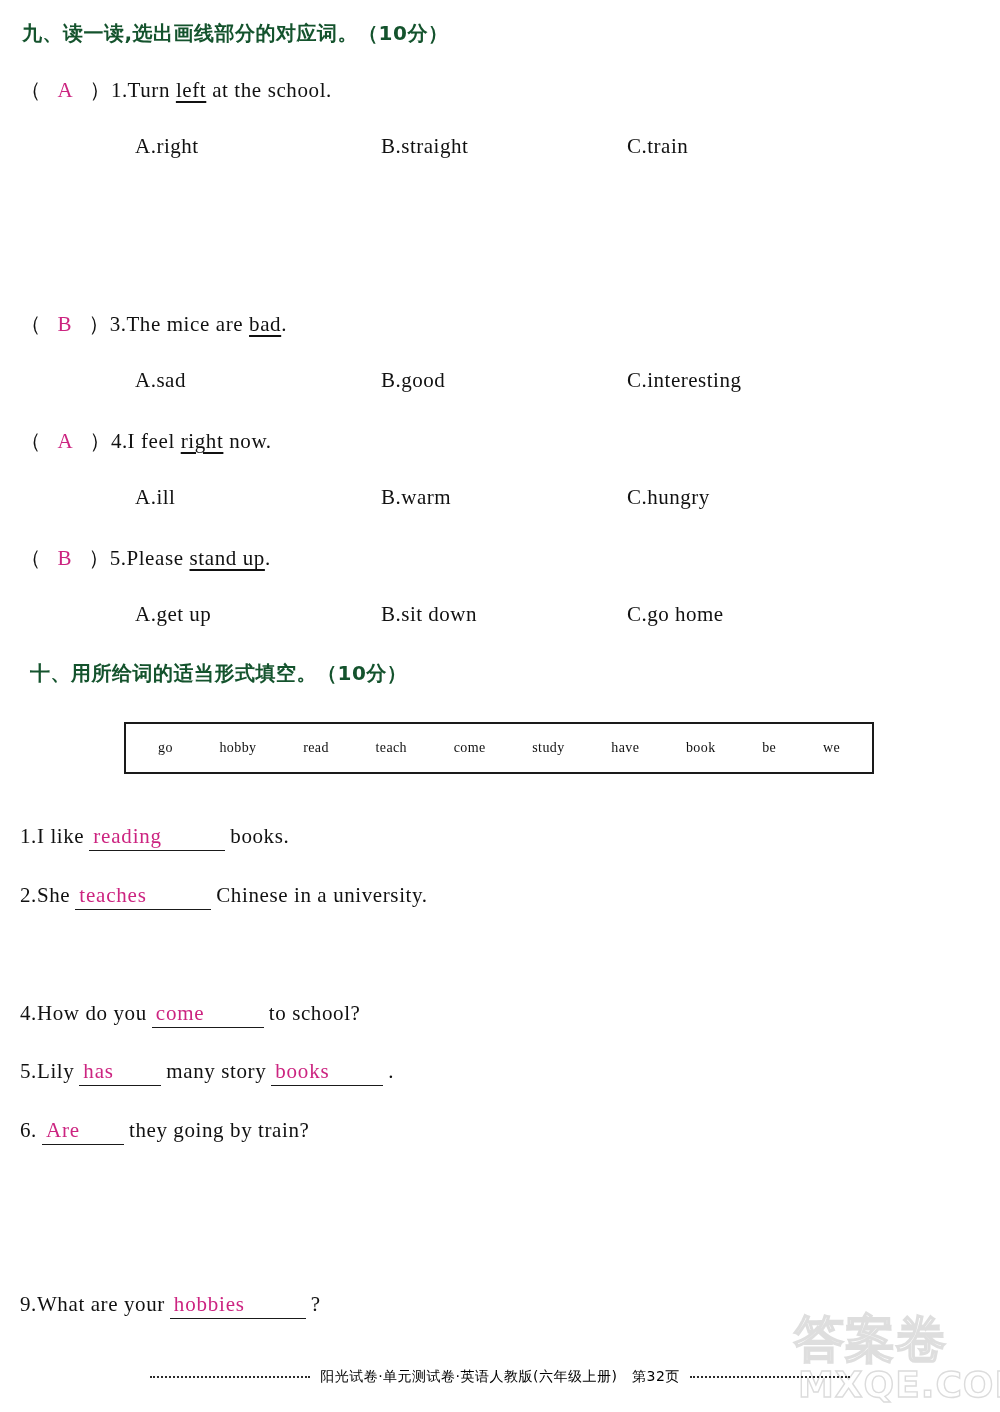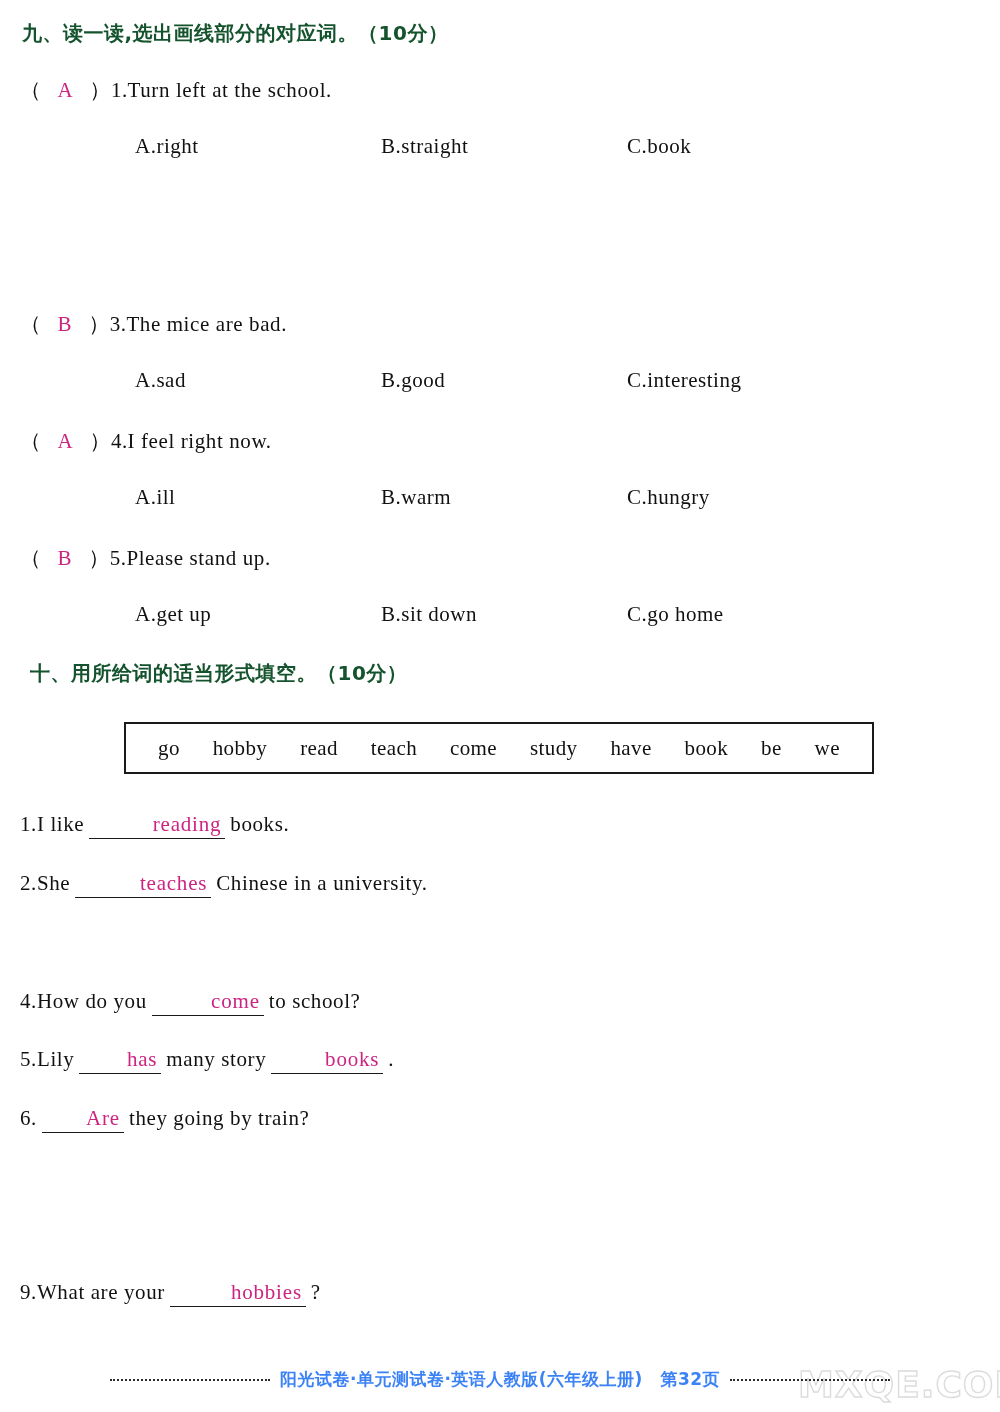--- a/index.html
+++ b/index.html
@@ -42,20 +42,21 @@
   }
   .paren { color: #111111; }
   .answer-letter {
     color: #cc2480;
     font-weight: normal;
     padding: 0 16px;
     letter-spacing: 1px;
   }
   .stem-text { letter-spacing: 0.6px; margin-top: 22px; }
   .u {
+    text-decoration: underline;
     text-underline-offset: 4px;
     text-decoration-thickness: 1.6px;
   }
   .mc-options {
     position: absolute;
     left: 0;
     width: 1000px;
     font-size: 21px;
     letter-spacing: 0.5px;
   }
@@ -70,40 +71,40 @@
     left: 124px;
     top: 722px;
     width: 750px;
     height: 52px;
     border: 2px solid #1a1a1a;
     box-sizing: border-box;
     display: flex;
     align-items: center;
     justify-content: space-between;
     padding: 0 32px;
-    font-size: 21px;
+    font-size: 14px;
     letter-spacing: 0.4px;
   }
   #word-bank .bank-word { white-space: nowrap; }
 
   
   .fb-item {
     position: absolute;
     left: 20px;
     font-size: 21px;
     white-space: nowrap;
     letter-spacing: 0.6px;
   }
   .blank {
     display: inline-block;
     position: relative;
-    text-align: right;
+    text-align: left;
     color: #cc2480;
     border-bottom: 1.8px solid #1a1a1a;
-    margin: 0 5px;
+    margin: 12px 5px;
     padding: 0 4px 1px 4px;
     vertical-align: baseline;
     letter-spacing: 0.8px;
   }
   .blank.w-sm { min-width: 74px; }
   .blank.w-md { min-width: 104px; }
   .blank.w-lg { min-width: 128px; }
 
   
   #footer {
@@ -117,23 +118,23 @@
     gap: 10px;
   }
   .dot-rule {
     flex: 0 0 auto;
     width: 160px;
     height: 0;
     border-top: 2.5px dotted #2b2b2b;
   }
   #footer-text {
     font-family: "DejaVu Sans", "Liberation Sans", sans-serif;
-    font-size: 17px;
-    font-weight: bold;
-    color: #3b82f6;
+    font-size: 14px;
+    font-weight: normal;
+    color: #000000;
     white-space: nowrap;
     letter-spacing: 0.5px;
   }
 
   
   #watermark {
     position: absolute;
     right: 6px;
     top: 1306px;
     width: 200px;
@@ -172,21 +173,21 @@
 
   <div class="section-heading" id="sec9-heading">九、读一读,选出画线部分的对应词。（10分）</div>
 
   <div class="mc-item" style="top:76px;height:110px;">
     <div class="mc-stem" style="top:0;">
       <span class="paren">（</span><span class="answer-letter">A</span><span class="paren">）</span><span>1.</span><span class="stem-text">Turn </span><span class="stem-text u">left</span><span class="stem-text"> at the school.</span>
     </div>
     <div class="mc-options" style="top:58px;">
       <span class="opt a">A.right</span>
       <span class="opt b">B.straight</span>
-      <span class="opt c">C.book</span>
+      <span class="opt c">C.train</span>
     </div>
   </div>
 
 
   <div class="mc-item" style="top:310px;height:110px;">
     <div class="mc-stem" style="top:0;">
       <span class="paren">（</span><span class="answer-letter">B</span><span class="paren">）</span><span>3.</span><span class="stem-text">The mice are </span><span class="stem-text u">bad</span><span class="stem-text">.</span>
     </div>
     <div class="mc-options" style="top:58px;">
       <span class="opt a">A.sad</span>
@@ -253,20 +254,21 @@
     <span>6.</span><span class="blank w-sm">Are</span><span>they going by train?</span>
   </div>
 
 
 
   <div class="fb-item" style="top:1280px;">
     <span>9.</span><span>What are your</span><span class="blank w-lg">hobbies</span><span>?</span>
   </div>
 
   <div id="watermark">
+    <div class="wm-cn">答案卷</div>
     <div class="wm-en">MXQE.COM</div>
   </div>
 
   <div id="footer">
     <div class="dot-rule"></div>
     <div id="footer-text">阳光试卷·单元测试卷·英语人教版(六年级上册)　第32页</div>
     <div class="dot-rule"></div>
   </div>
 
 </div>

